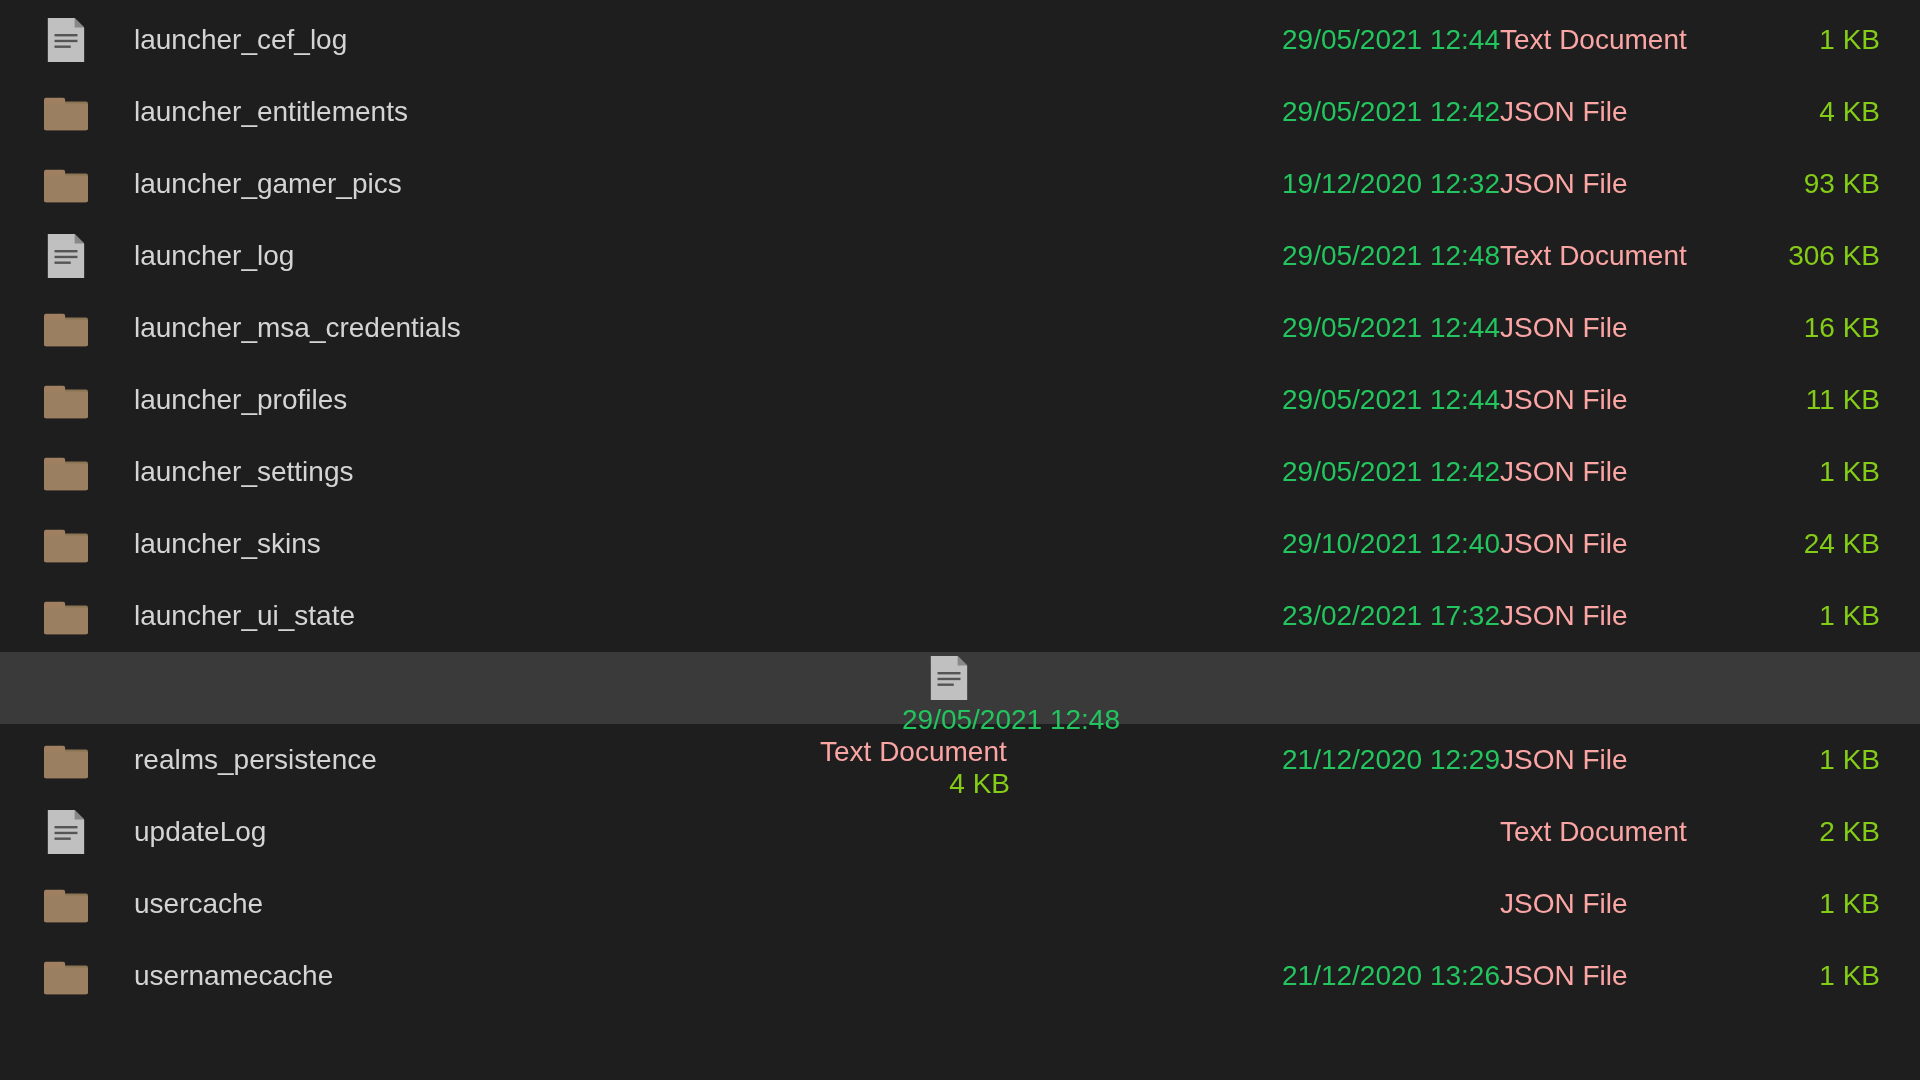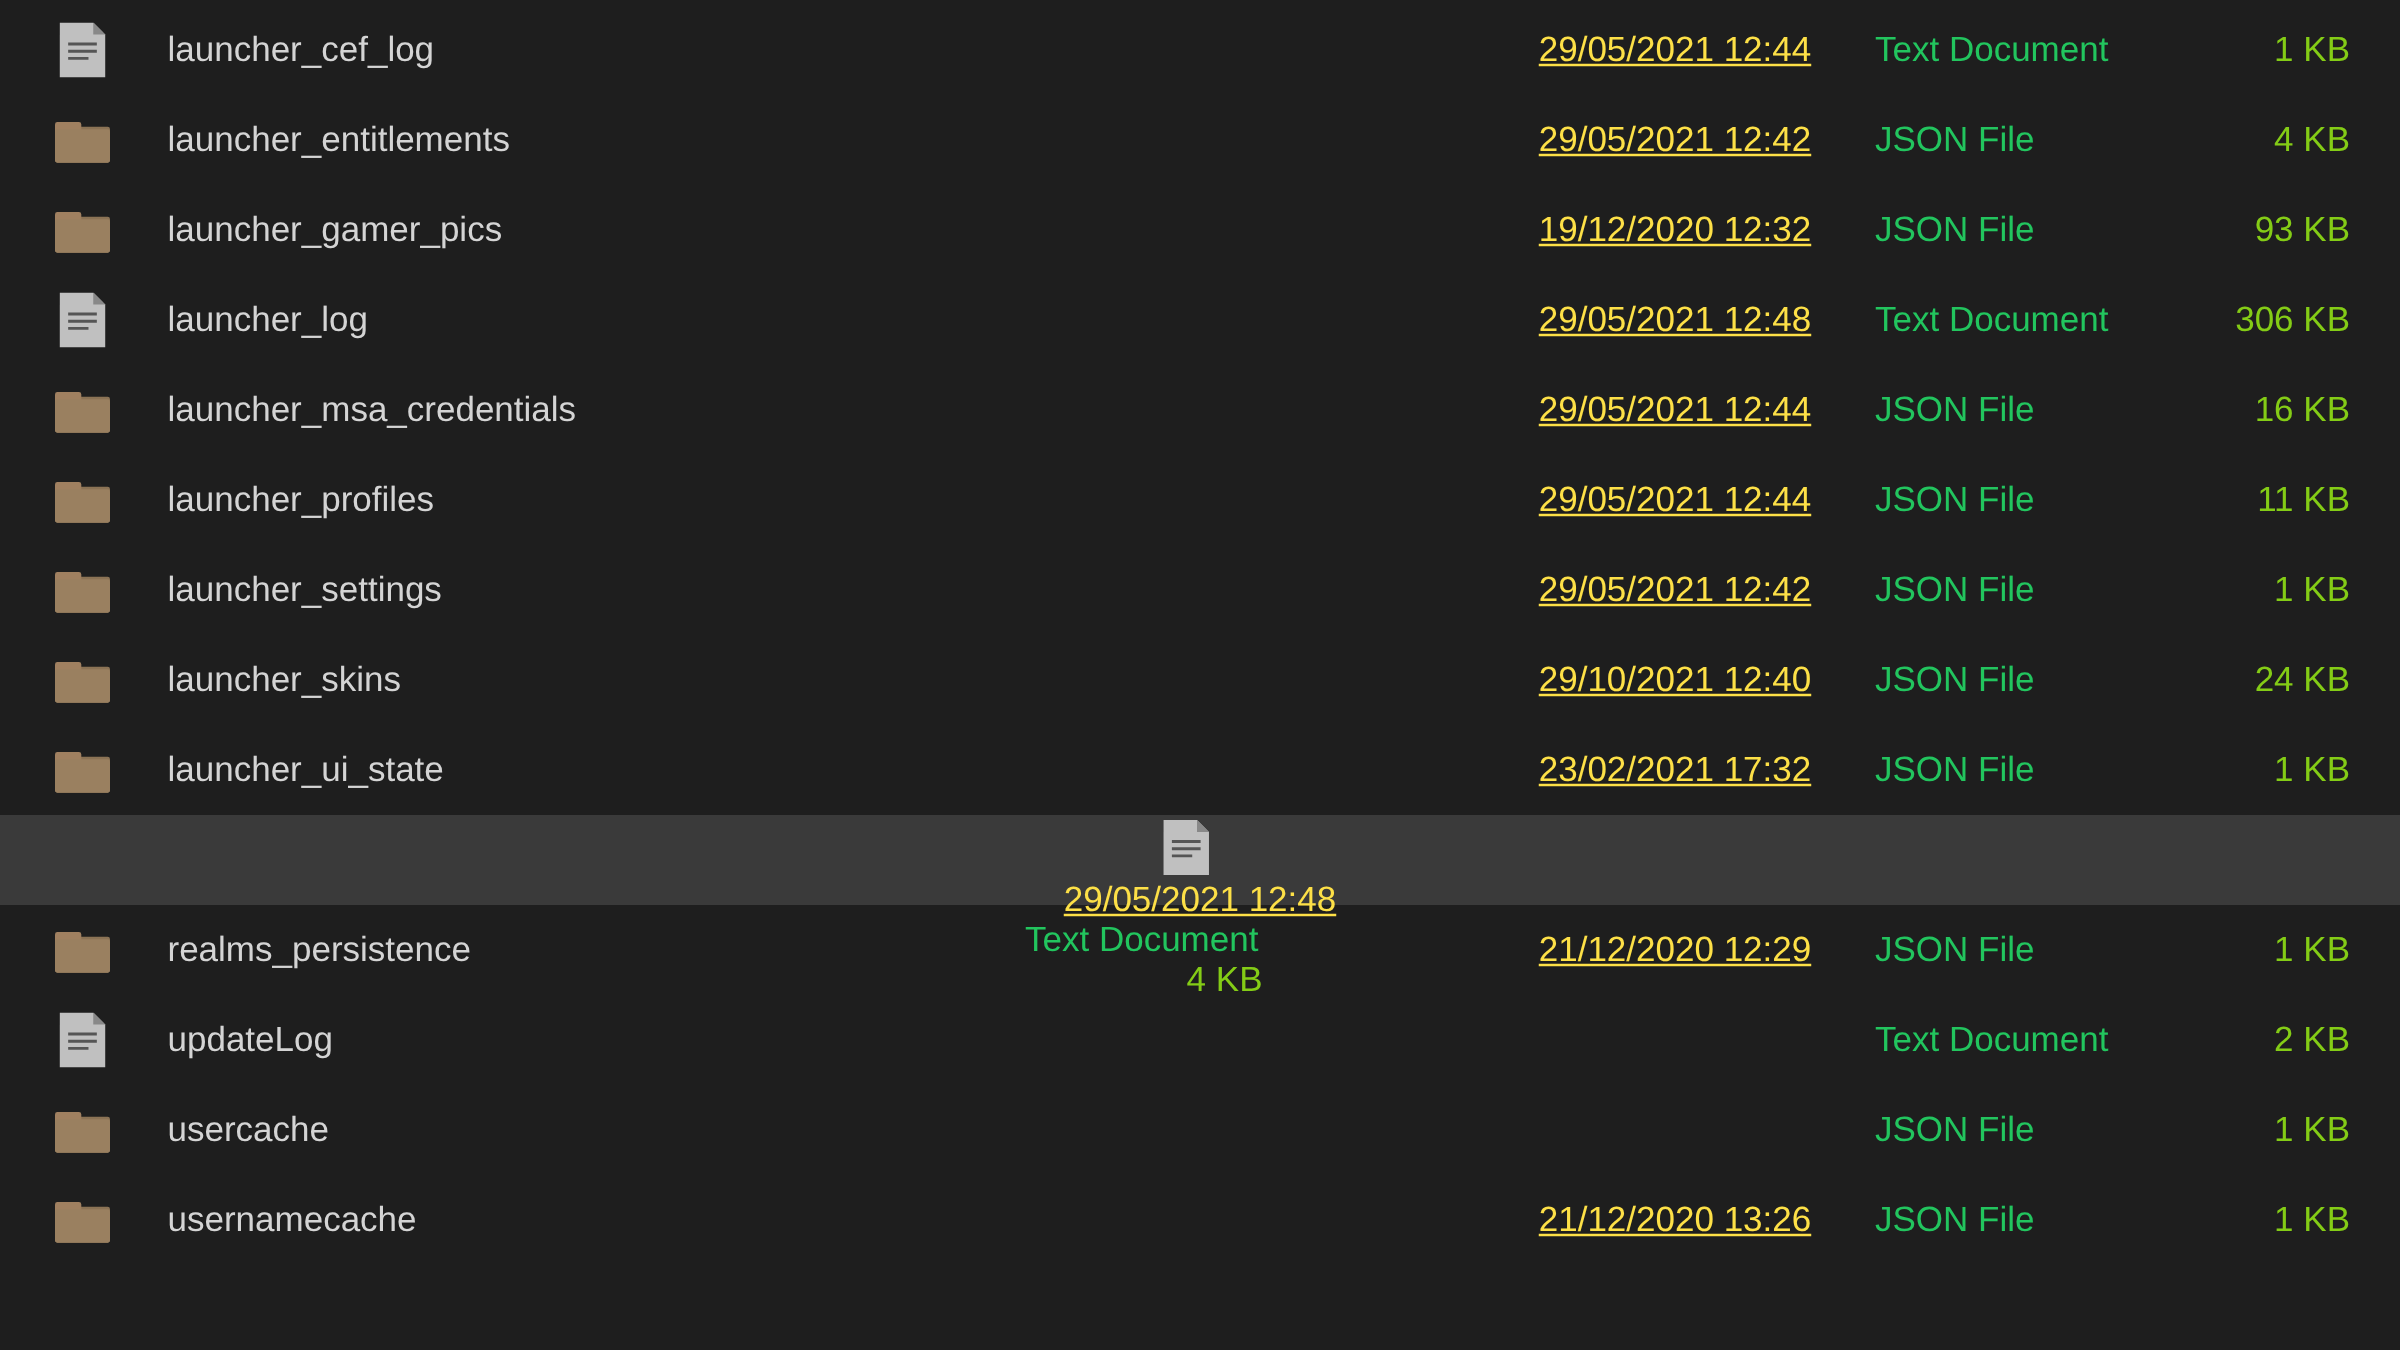--- a/index.html
+++ b/index.html
@@ -52,29 +52,28 @@
       color: #d4d4d4;
       white-space: nowrap;
       overflow: hidden;
       text-overflow: ellipsis;
       margin-left: 20px;
     }
 
     .file-date {
       width: 320px;
       font-size: 28px;
-      color: #fde047;
-      text-align: center;
-      text-decoration: underline;
+      color: #22c55e;
+      text-align: right;
     }
 
     .file-type {
       width: 280px;
       font-size: 28px;
-      color: #22c55e;
+      color: #fca5a5;
       text-align: left;
     }
 
     .file-size {
       width: 100px;
       font-size: 28px;
       color: #84cc16;
       text-align: right;
     }
 

